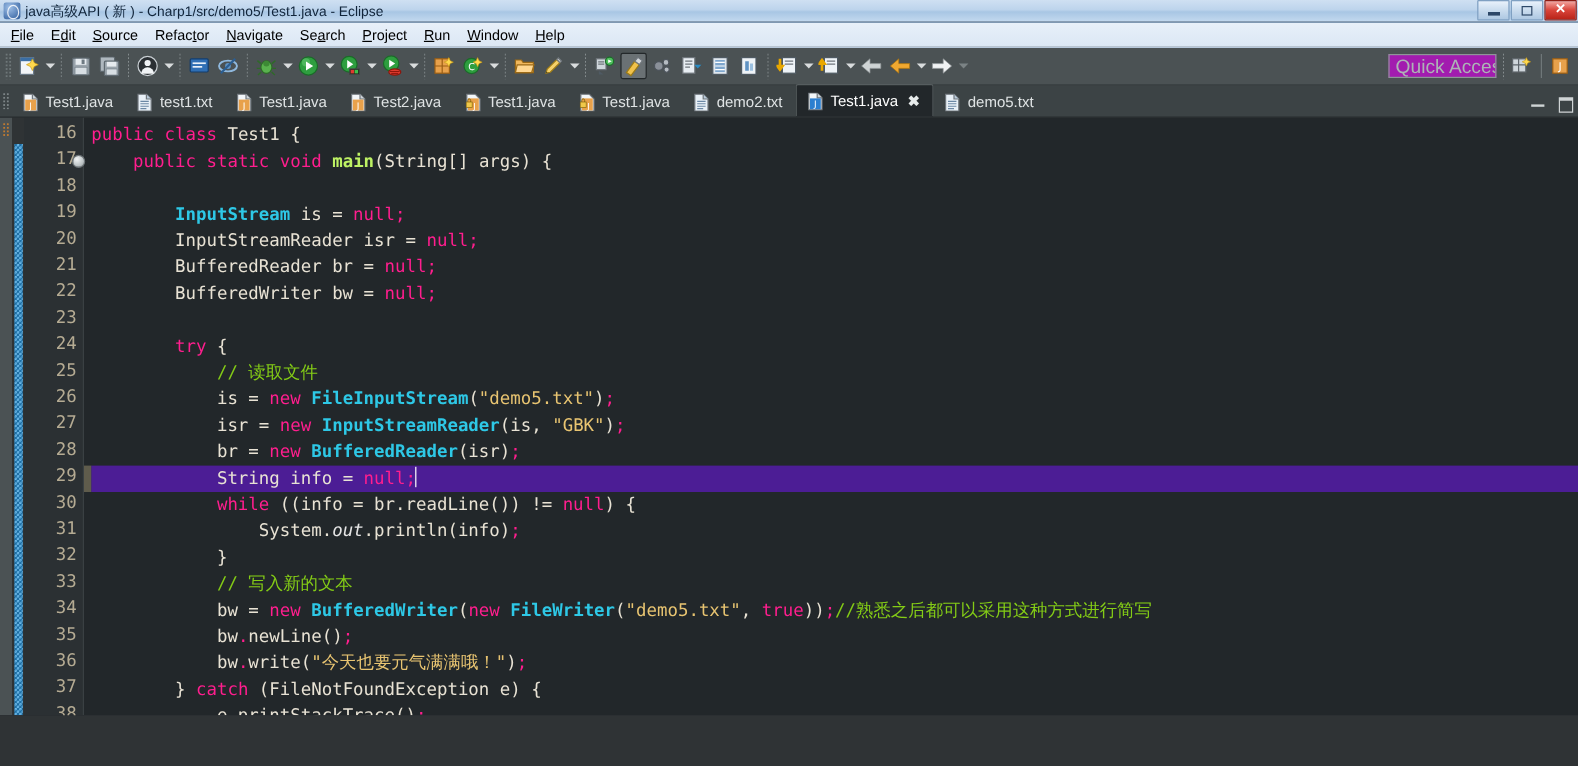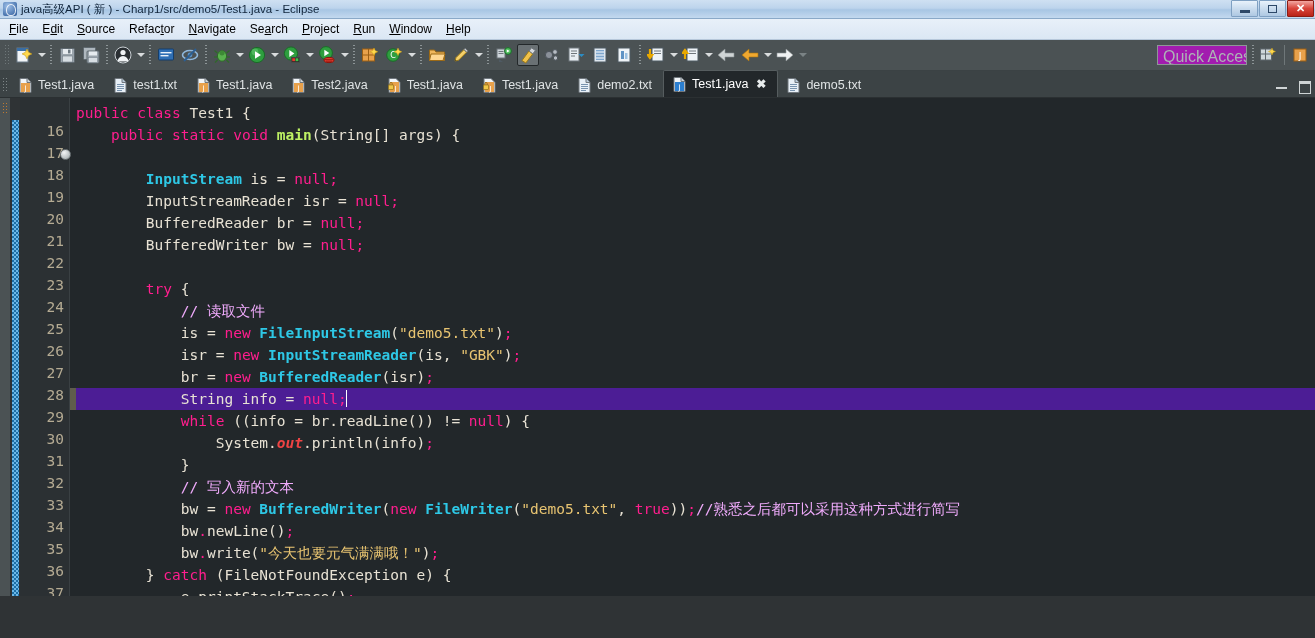--- a/index.html
+++ b/index.html
@@ -211,21 +211,21 @@
       linear-gradient(45deg, #6cb8e8 25%, transparent 25%, transparent 75%, #6cb8e8 75%),
       linear-gradient(45deg, #6cb8e8 25%, #1d6fa5 25%, #1d6fa5 75%, #6cb8e8 75%);
     background-size: 4px 4px;
     background-position: 0 0, 2px 2px;
   }
   .gutter {
     width: 50px; flex: none;
     background: #2b3033;
     position: relative;
     text-align: right;
-    padding-top: 22px;
+    padding-top: 2px;
     font-family: "DejaVu Sans Mono", monospace;
     font-size: 14.5px;
     color: #b5ab93;
     line-height: 22px;
     border-right: 1px solid #3a4043;
   }
   .gutter .ln { padding-right: 5px; position: relative; }
   .gutter .ln.has-marker::after {
     content: "";
     position: absolute; right: -2px; top: 7px;
@@ -259,23 +259,23 @@
     width: 1px; height: 17px;
     background: #ffffff;
     vertical-align: -3px;
     margin-left: -1px;
   }
   .k  { color: #ff1e8e; font-weight: normal; }      
   .ty { color: #e8e2d4; }                          
   .cl { color: #2ec8e6; font-weight: bold; }       
   .me { color: #bef264; font-weight: bold; }                          
   .st { color: #e8c471; }                          
-  .cm { color: #f0abfc; }                          
+  .cm { color: #84cc16; }                          
   .pn { color: #ff1e8e; }                          
-  .fl { color: #ef4444; font-style: italic; font-weight: bold; } 
+  .fl { color: #e5e5e5; font-style: italic; font-weight: normal; } 
   .pl { color: #e8e2d4; }
 
   .watermark {
     position: absolute;
     right: 14px; bottom: 6px;
     font-size: 25px;
     color: #c9cbc8;
     font-family: "Liberation Sans", sans-serif;
     opacity: .92;
     pointer-events: none;

